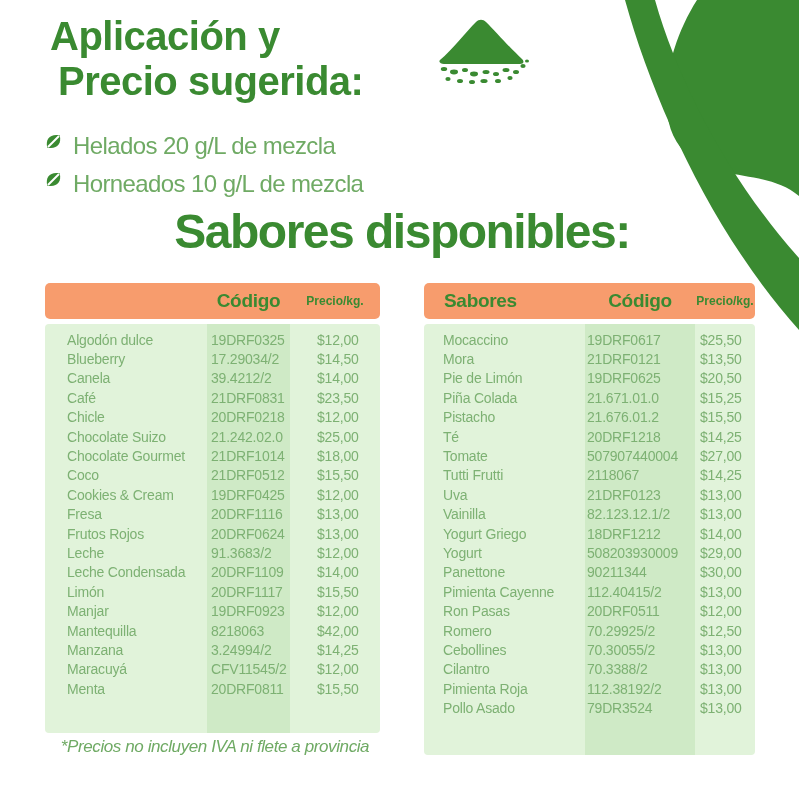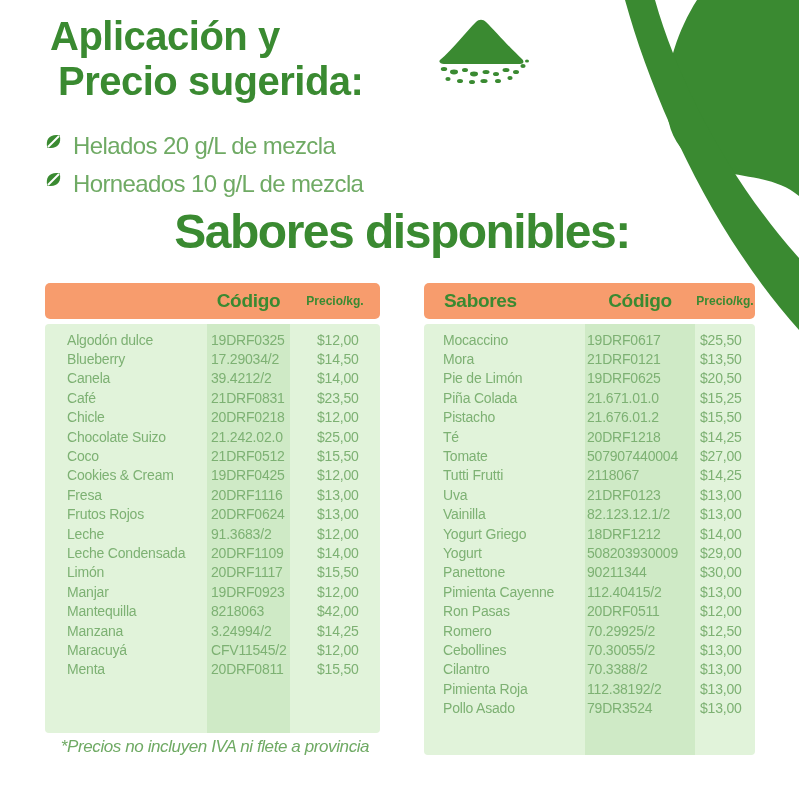--- a/index.html
+++ b/index.html
@@ -129,20 +129,25 @@
           <div class="td td-name">Chicle</div>
           <div class="td td-code">20DRF0218</div>
           <div class="td td-price">$12,00</div>
         </div>
         <div class="trow">
           <div class="td td-name">Chocolate Suizo</div>
           <div class="td td-code">21.242.02.0</div>
           <div class="td td-price">$25,00</div>
         </div>
         <div class="trow">
+          <div class="td td-name">Chocolate Gourmet</div>
+          <div class="td td-code">21DRF1014</div>
+          <div class="td td-price">$18,00</div>
+        </div>
+        <div class="trow">
           <div class="td td-name">Coco</div>
           <div class="td td-code">21DRF0512</div>
           <div class="td td-price">$15,50</div>
         </div>
         <div class="trow">
           <div class="td td-name">Cookies &amp; Cream</div>
           <div class="td td-code">19DRF0425</div>
           <div class="td td-price">$12,00</div>
         </div>
         <div class="trow">

